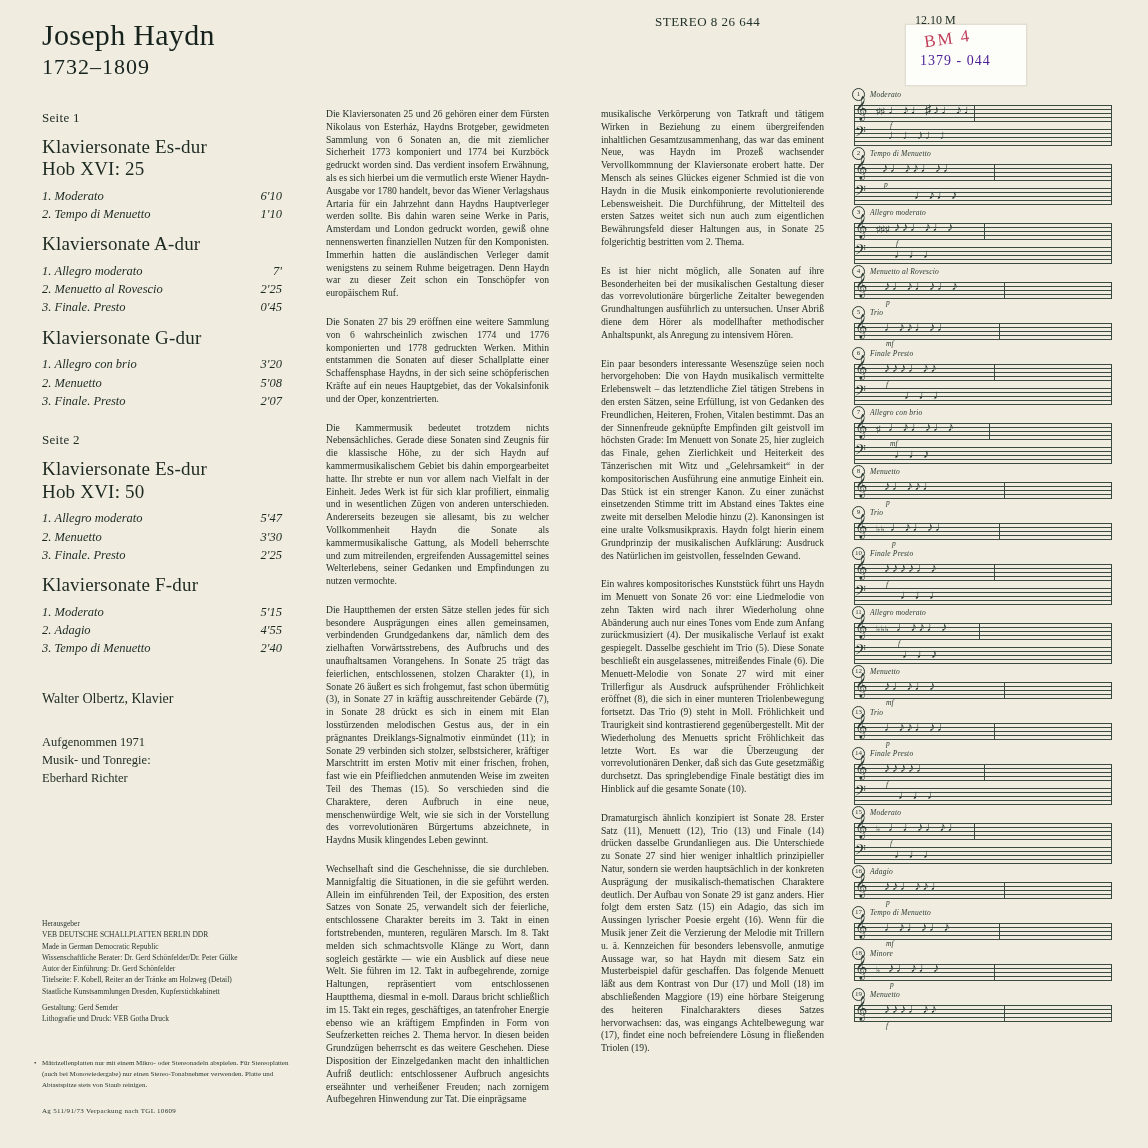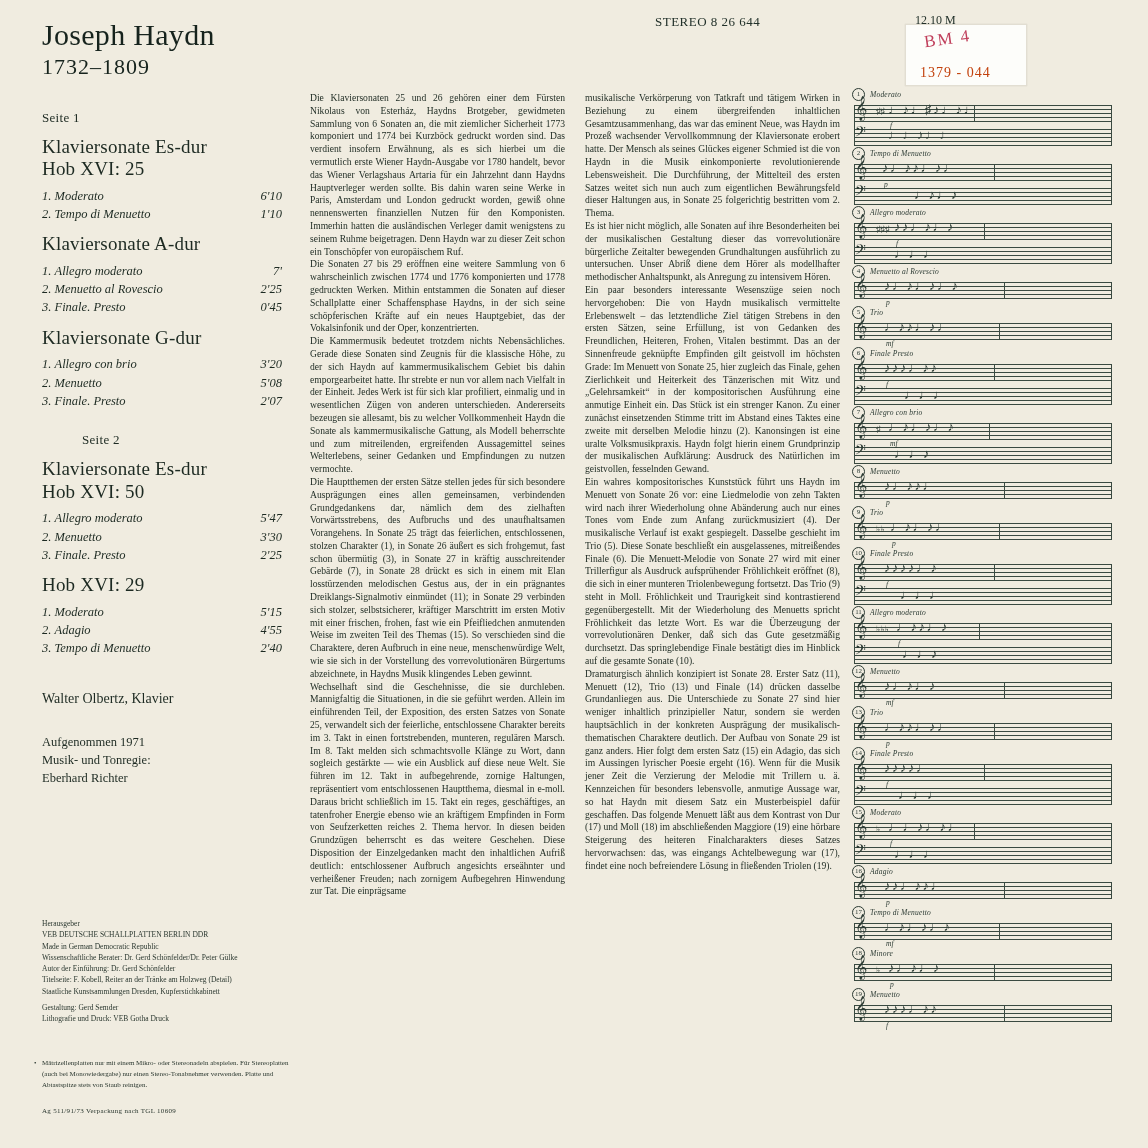--- a/index.html
+++ b/index.html
@@ -62,23 +62,23 @@
     top: 4px;
     font-family: "Liberation Serif", serif;
     font-size: 17px;
     color: #c0405c;
     transform: rotate(-8deg);
     letter-spacing: 2px;
   }
   .sticker-num {
     position: absolute;
     left: 14px;
-    top: 40px;
+    top: 28px;
     font-size: 14px;
-    color: #c2410c;
+    color: #4c1d95;
     letter-spacing: 1px;
   }
   
   .left-col {
     position: absolute;
     left: 42px;
     top: 18px;
     width: 240px;
   }
   .composer {
@@ -93,21 +93,20 @@
     letter-spacing: 1px;
     color: #16231d;
   }
   .side-label {
     margin-top: 30px;
     font-size: 13px;
     letter-spacing: 0.3px;
   }
   .side-label.second {
     margin-top: 22px;
-    margin-left: 40px;
   }
   .work {
     margin-top: 10px;
   }
   .work-title {
     font-size: 19px;
     line-height: 1.2;
     letter-spacing: 0.2px;
   }
   .work-hob {
@@ -182,21 +181,21 @@
   .text-col {
     position: absolute;
     top: 92px;
     font-size: 9.6px;
     line-height: 1.335;
     text-align: justify;
     color: #1d2a22;
     hyphens: auto;
   }
   .text-col p {
-    margin: 0;
+    margin: 16px;
     text-indent: 0;
   }
   #col1 { left: 310px; width: 255px; }
   #col2 { left: 585px; width: 255px; }
   
   .music-col {
     position: absolute;
     left: 852px;
     top: 88px;
     width: 264px;
@@ -367,21 +366,21 @@
           <span class="mvt-time">3'30</span>
         </div>
         <div class="mvt">
           <span class="mvt-name"><span>3.</span>&nbsp;<span>Finale. Presto</span></span>
           <span class="mvt-time">2'25</span>
         </div>
       </div>
     </div>
 
     <div class="work">
-      <div class="work-hob">Hob XVI: 29</div>
+      <div class="work-title">Klaviersonate F-dur</div>
       <div class="mvts">
         <div class="mvt">
           <span class="mvt-name"><span>1.</span>&nbsp;<span>Moderato</span></span>
           <span class="mvt-time">5'15</span>
         </div>
         <div class="mvt">
           <span class="mvt-name"><span>2.</span>&nbsp;<span>Adagio</span></span>
           <span class="mvt-time">4'55</span>
         </div>
         <div class="mvt">

